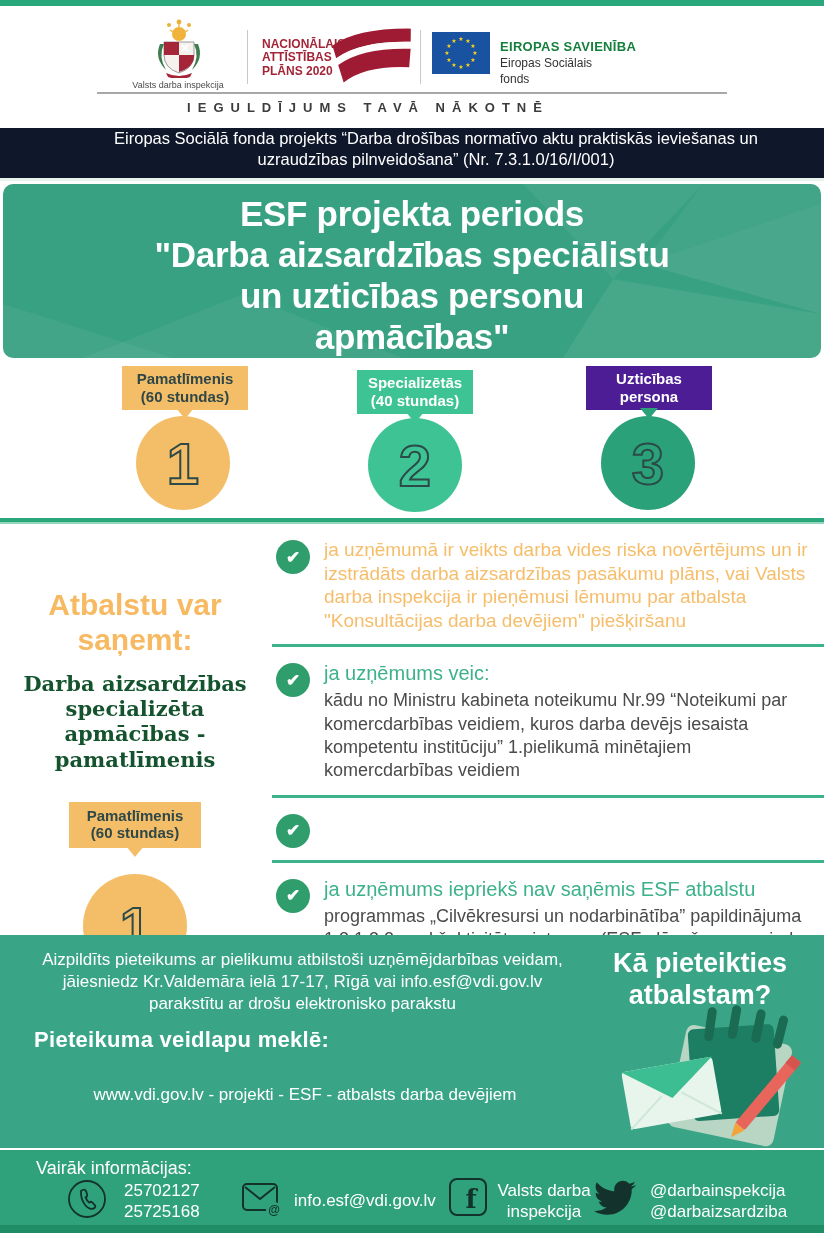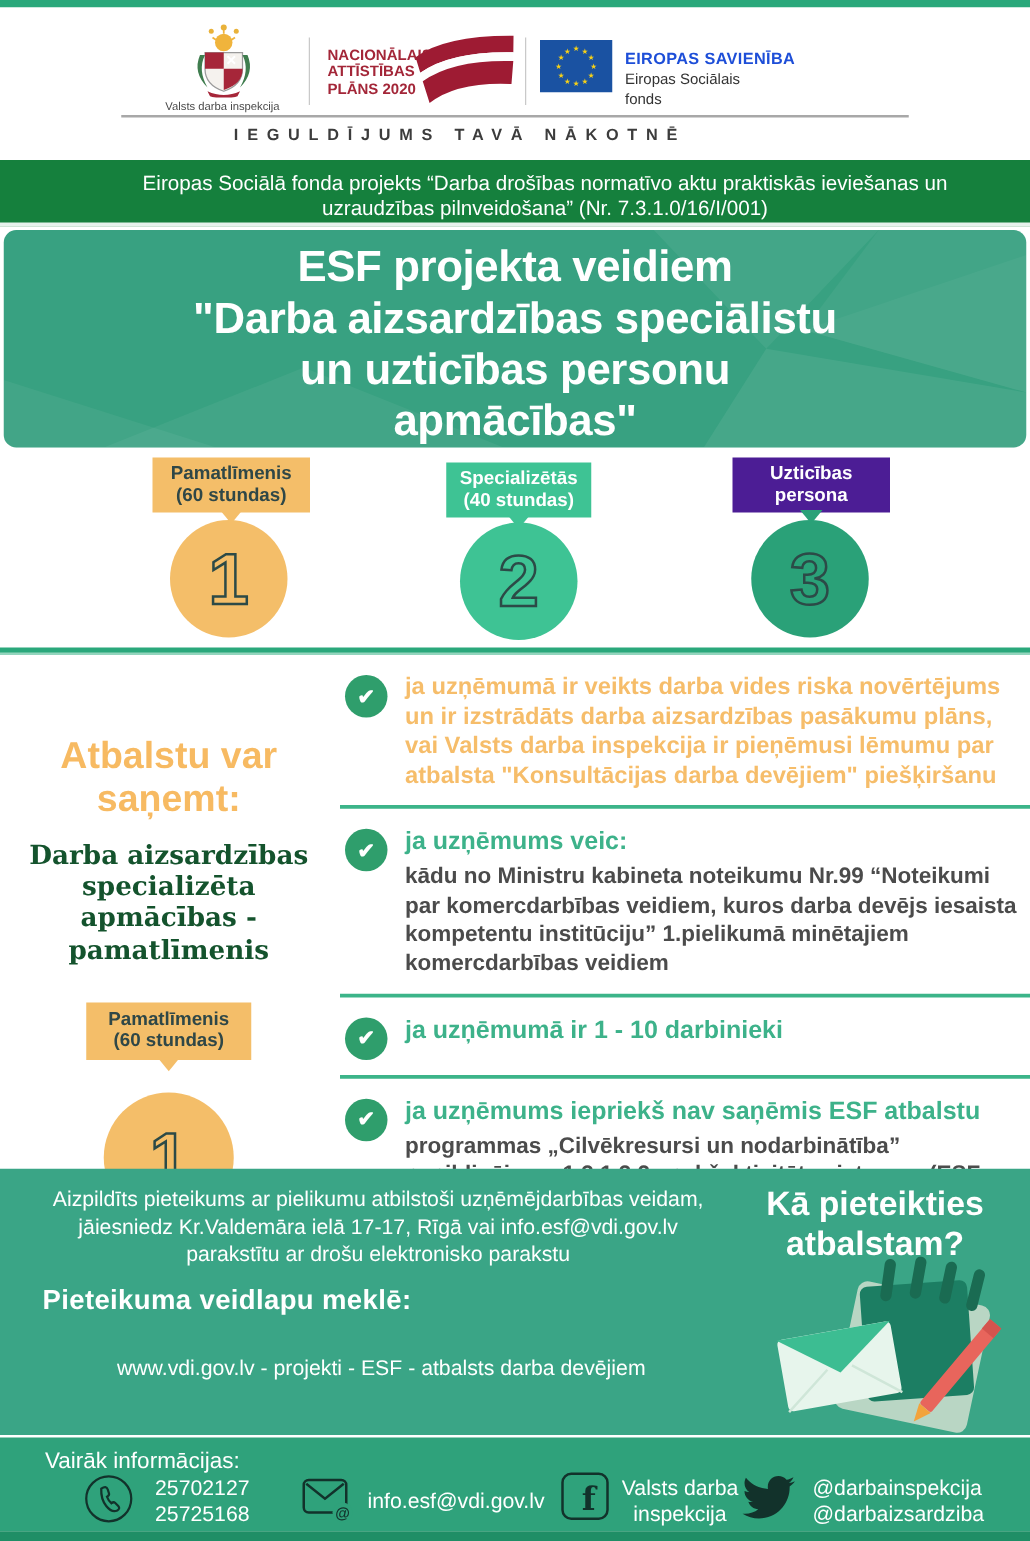--- a/index.html
+++ b/index.html
@@ -8,28 +8,28 @@
 
   
   .topbar   { position:absolute; left:0; top:0; width:824px; height:6px; background:#2aa87b; }
   .bottombar{ position:absolute; left:0; top:1225px; width:824px; height:8px; background:#1f8e66; }
 
   
   .header { position:absolute; left:0; top:6px; width:824px; height:122px; background:#fff; }
   .emblem-caption { position:absolute; left:118px; top:74px; width:120px; text-align:center; font-size:9px; color:#4a4a4a; }
   .vline { position:absolute; top:24px; width:1px; height:54px; background:#c9c9c9; }
   .nap-text { position:absolute; left:262px; top:32px; font-size:12px; font-weight:bold; color:#a32638; line-height:1.12; }
-  .eu-title { position:absolute; left:500px; top:33px; font-size:13px; font-weight:bold; color:#1d4ed8; letter-spacing:.3px; }
+  .eu-title { position:absolute; left:500px; top:33px; font-size:13px; font-weight:bold; color:#15803d; letter-spacing:.3px; }
   .eu-sub   { position:absolute; left:500px; top:50px; font-size:12px; color:#333; line-height:1.3; }
   .header-hr { position:absolute; left:97px; top:86px; width:630px; height:2px; background:#a8a8a8; }
   .tagline { position:absolute; left:0; top:94px; width:736px; text-align:center; font-size:13px; font-weight:bold; color:#3c3c3c; letter-spacing:7px; }
 
   
-  .banner { position:absolute; left:0; top:128px; width:824px; height:53px; background:#15803d;
-            display:flex; align-items:flex-end; justify-content:center; border-bottom:3px solid #e6f2ec;padding-left:48px; }
+  .banner { position:absolute; left:0; top:128px; width:824px; height:53px; background:#0f172a;
+            display:flex; align-items:flex-start; justify-content:center; border-bottom:3px solid #e6f2ec;padding-left:48px; }
   .banner-inner { width:695px; text-align:center; color:#fff; font-size:16.5px; line-height:1.25; }
 
   
   .title-block { position:absolute; left:3px; top:184px; width:818px; height:174px; background:#38a181; border-radius:10px; overflow:hidden; }
   .title-block svg { position:absolute; left:0; top:0; }
   .title-text { position:relative; padding-top:10px; text-align:center; color:#fff; font-weight:bold; font-size:35px; line-height:1.17; letter-spacing:-.3px; }
 
   
   .levels { position:absolute; left:0; top:358px; width:824px; height:160px; }
   .bubble { position:absolute; text-align:center; font-weight:bold; font-size:15px; line-height:1.18; padding:4px 6px 5px; }
@@ -49,21 +49,21 @@
   .eli-sub { margin:14px auto 0; width:258px; text-align:center; font-family:"DejaVu Serif", serif; font-weight:bold; font-size:21px; color:#14532d; line-height:1.2; }
   .badge { position:relative; margin:30px auto 0; width:132px; background:#f4be69; color:#2f4747; text-align:center; font-weight:bold; font-size:15px; line-height:1.18; padding:5px 4px 6px; }
   .badge::after { content:""; position:absolute; left:50%; bottom:-18px; transform:translateX(-50%); border:9px solid transparent; border-top:11px solid #f4be69; }
   .left-circle { width:104px; height:104px; margin:26px auto 0; background:#f4be69; border-radius:50%; display:flex; align-items:center; justify-content:center; }
   .left-circle .num { font-size:54px; }
 
   
   .right-col { position:absolute; left:272px; top:526px; width:552px; }
   .item { display:flex; gap:14px; padding:12px 0 10px 4px; align-items:flex-start; }
   .check { width:34px; height:34px; flex:none; border-radius:50%; background:#2f9e6c; color:#fff; display:flex; align-items:center; justify-content:center; font-size:17px; font-weight:bold; margin-top:2px; }
-  .item-body { width:490px;font-weight:bold; }
+  .item-body { width:490px; }
   .t-orange { color:#f6bd6a; font-size:19px; line-height:1.24; }
   .t-green  { color:#3db28a; font-size:20px; line-height:1.2; }
   .detail { color:#4b4b4b; font-size:18px; line-height:1.3; margin-top:4px; }
   .divider { height:3px; background:#3cb489; margin:2px 0; }
 
   
   .footer { position:absolute; left:0; top:935px; width:824px; height:213px; background:#3aa586; color:#fff; }
   .submission { position:absolute; left:30px; top:14px; width:545px; text-align:center; font-size:17px; line-height:1.3; }
   .form-heading { position:absolute; left:34px; top:92px; font-size:22px; font-weight:bold; letter-spacing:.3px; }
   .form-path { position:absolute; left:58px; top:140px; width:494px; text-align:center; font-size:17px;margin-top:10px; }
@@ -157,21 +157,21 @@
   <div class="title-block">
     <svg width="818" height="174" viewBox="0 0 818 174">
       <polygon points="520,0 700,0 610,95" fill="rgba(255,255,255,0.06)"></polygon>
       <polygon points="700,0 818,0 818,130 640,80" fill="rgba(255,255,255,0.05)"></polygon>
       <polygon points="610,95 818,130 818,174 560,174" fill="rgba(255,255,255,0.07)"></polygon>
       <polygon points="640,80 818,130 818,20" fill="rgba(255,255,255,0.04)"></polygon>
       <polygon points="0,120 170,174 0,174" fill="rgba(255,255,255,0.05)"></polygon>
       <polygon points="80,174 240,110 400,174" fill="rgba(255,255,255,0.05)"></polygon>
     </svg>
     <div class="title-text">
-      <div>ESF projekta veidiem</div>
+      <div>ESF projekta periods</div>
       <div>"Darba aizsardzības speciālistu</div>
       <div>un uzticības personu</div>
       <div>apmācības"</div>
     </div>
   </div>
 
   <div class="levels">
     <div class="bubble b-orange" style="left:122px;top:8px;width:126px">
       <div>Pamatlīmenis</div>
       <div>(60 stundas)</div>
@@ -224,23 +224,20 @@
       <div class="check">✔</div>
       <div class="item-body">
         <div class="t-green">ja uzņēmums veic:</div>
         <div class="detail">kādu no Ministru kabineta noteikumu Nr.99 “Noteikumi par komercdarbības veidiem, kuros darba devējs iesaista kompetentu institūciju” 1.pielikumā minētajiem komercdarbības veidiem</div>
       </div>
     </div>
     <div class="divider"></div>
 
     <div class="item">
       <div class="check">✔</div>
-      <div class="item-body">
-          <div class="t-green">ja uzņēmumā ir 1 - 10 darbinieki</div>
-        </div>
     </div>
     <div class="divider"></div>
 
     <div class="item">
       <div class="check">✔</div>
       <div class="item-body">
         <div class="t-green">ja uzņēmums iepriekš nav saņēmis ESF atbalstu</div>
         <div class="detail">programmas „Cilvēkresursi un nodarbinātība” papildinājuma 1.3.1.3.2.apakšaktivitātes ietvaros (ESF plānošanas periods 2007.-2013.)</div>
       </div>
     </div>

